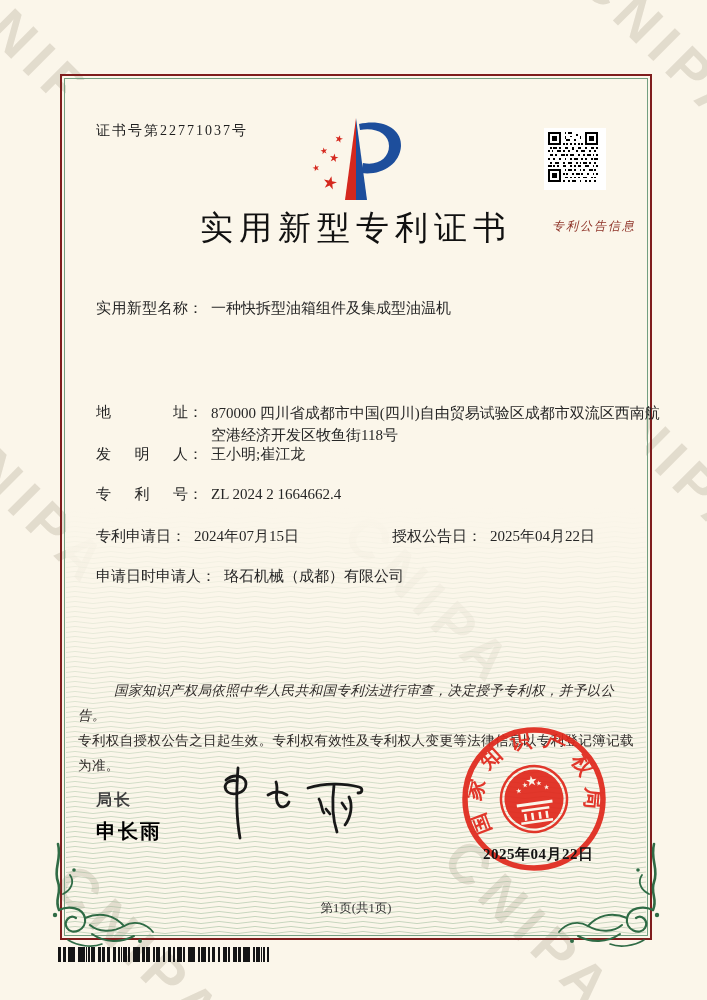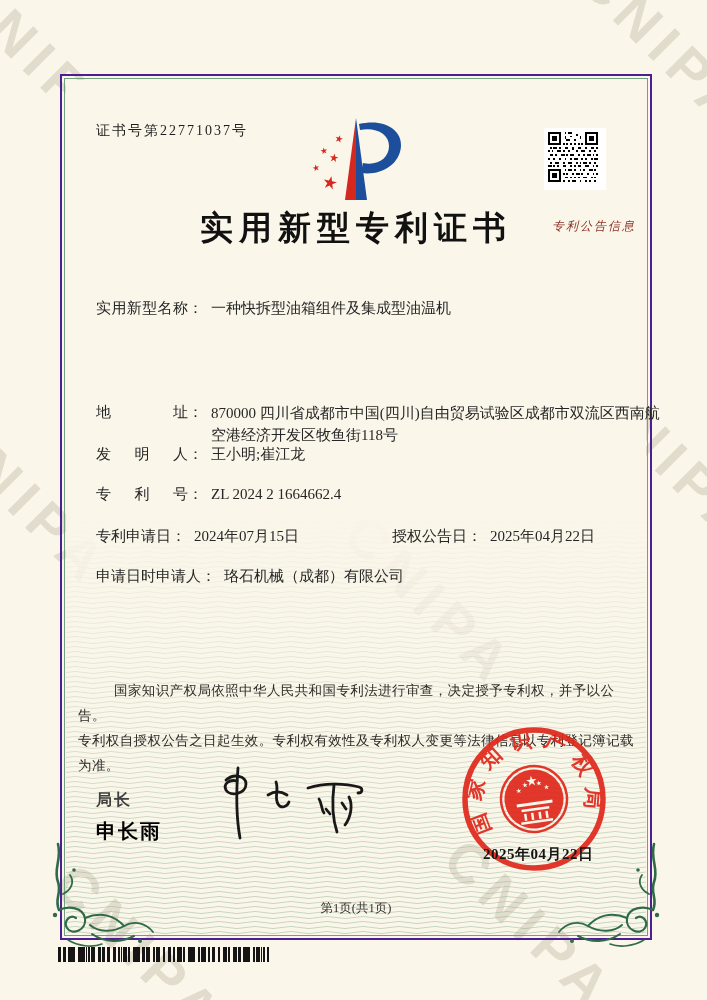--- a/index.html
+++ b/index.html
@@ -14,51 +14,51 @@
     position:absolute;z-index:1;
     font-family:"Liberation Sans","DejaVu Sans",sans-serif;
     font-weight:bold;font-size:56px;letter-spacing:9px;
     color:rgba(168,160,138,0.30);
     transform:translate(-50%,-50%) rotate(45deg);
     white-space:nowrap;pointer-events:none;
   }
   
   .frame{
     position:absolute;left:60px;top:74px;width:588px;height:862px;
-    border:2px solid #4c1d95;z-index:2;
+    border:2px solid #7f1d1d;z-index:2;
   }
   .frame-inner{
     position:absolute;inset:2px;border:1px solid #739f81;
   }
   .waves{position:absolute;inset:4px;z-index:0;}
   .cream-veil{
     position:absolute;inset:4px;z-index:0;
     background:linear-gradient(180deg,#fbf6ea 0%,#fbf6ea 50%,
       rgba(251,246,234,0.55) 68%,rgba(251,246,234,0.10) 88%,rgba(251,246,234,0) 100%);
   }
   .abs{position:absolute;z-index:4;}
   
   .cert-no{left:34px;top:46px;font-size:14px;letter-spacing:2px;color:#1e1e1e;}
   .logo{left:246px;top:40px;}
   .qr-box{left:482px;top:52px;width:58px;height:58px;background:#fff;padding:2px;}
   .qr-label{left:452px;top:118px;width:160px;text-align:center;
     font-size:12px;letter-spacing:2px;color:#8e3328;font-style:italic;margin-top:24px;}
   .title{left:0;top:130px;width:100%;text-align:center;
-    font-size:33px;font-weight:bold;letter-spacing:6px;color:#111;}
+    font-size:33px;font-weight:normal;letter-spacing:6px;color:#111;}
   
   .row{left:34px;font-size:15px;line-height:21px;white-space:nowrap;}
   .flabel{display:inline-block;width:92px;text-align:justify;text-align-last:justify;vertical-align:top;}
   .flabel-wide{display:inline-block;vertical-align:top;}
   .fval{display:inline-block;margin-left:8px;vertical-align:top;}
   .addr .fval{white-space:normal;width:452px;line-height:22px;}
   .pair2{position:absolute;left:296px;top:0;white-space:nowrap;}
   
   .statement{left:16px;top:602px;width:562px;font-size:13.5px;line-height:25px;
     letter-spacing:0.4px;color:#2e2a28;z-index:4;}
-  .statement .l1{text-indent:36px;}
+  .statement .l1{text-indent:36px;font-style:italic;}
   
   .sig-title{left:34px;top:714px;font-family:"Liberation Sans","DejaVu Sans",sans-serif;
     font-weight:bold;font-size:16px;letter-spacing:2px;color:#404040;}
   .sig-name{left:34px;top:742px;font-family:"Liberation Sans","DejaVu Sans",sans-serif;
     font-weight:bold;font-size:20px;letter-spacing:2px;color:#000000;}
   .sig-draw{left:146px;top:688px;}
   .seal{left:387px;top:638px;z-index:5;}
   .seal-date{left:421px;top:769px;width:130px;font-size:15px;font-weight:bold;
     color:#141414;letter-spacing:0.5px;z-index:6;}
   .footer{left:0;top:824px;width:100%;text-align:center;font-size:12.5px;color:#333;}

